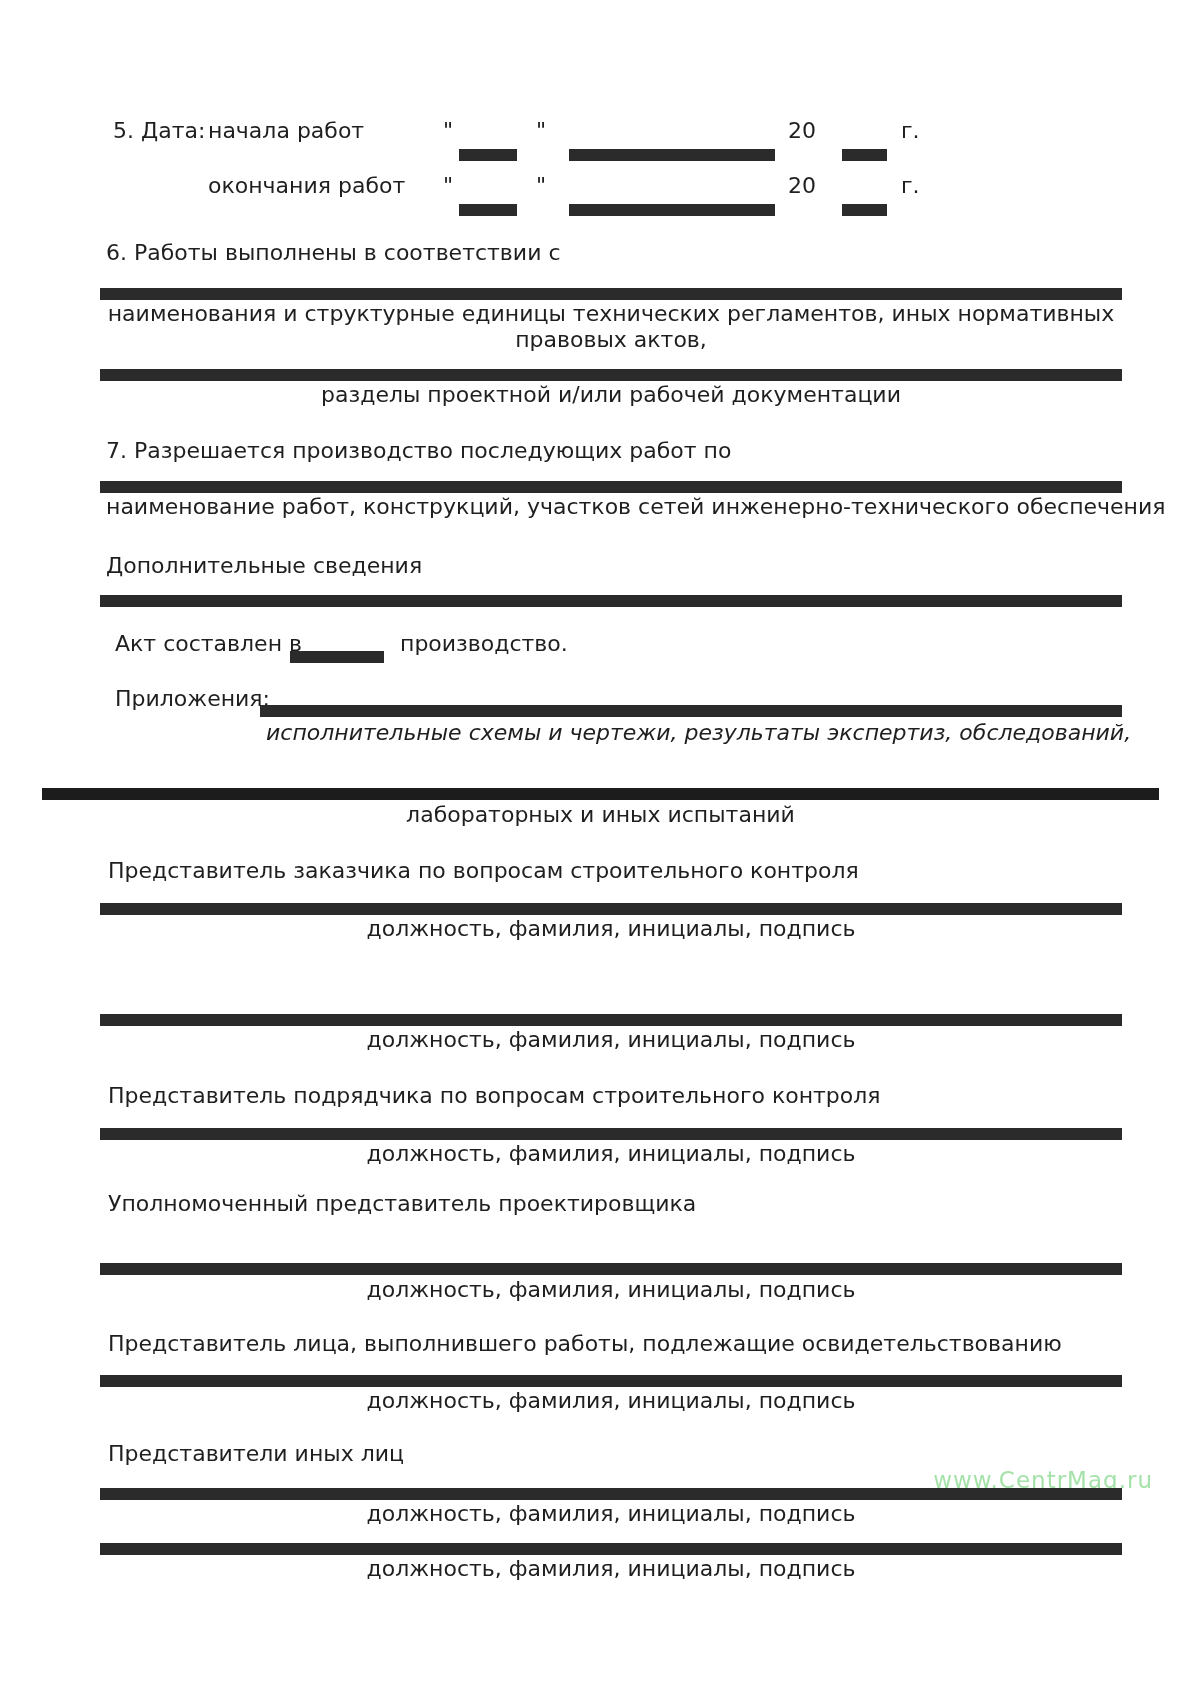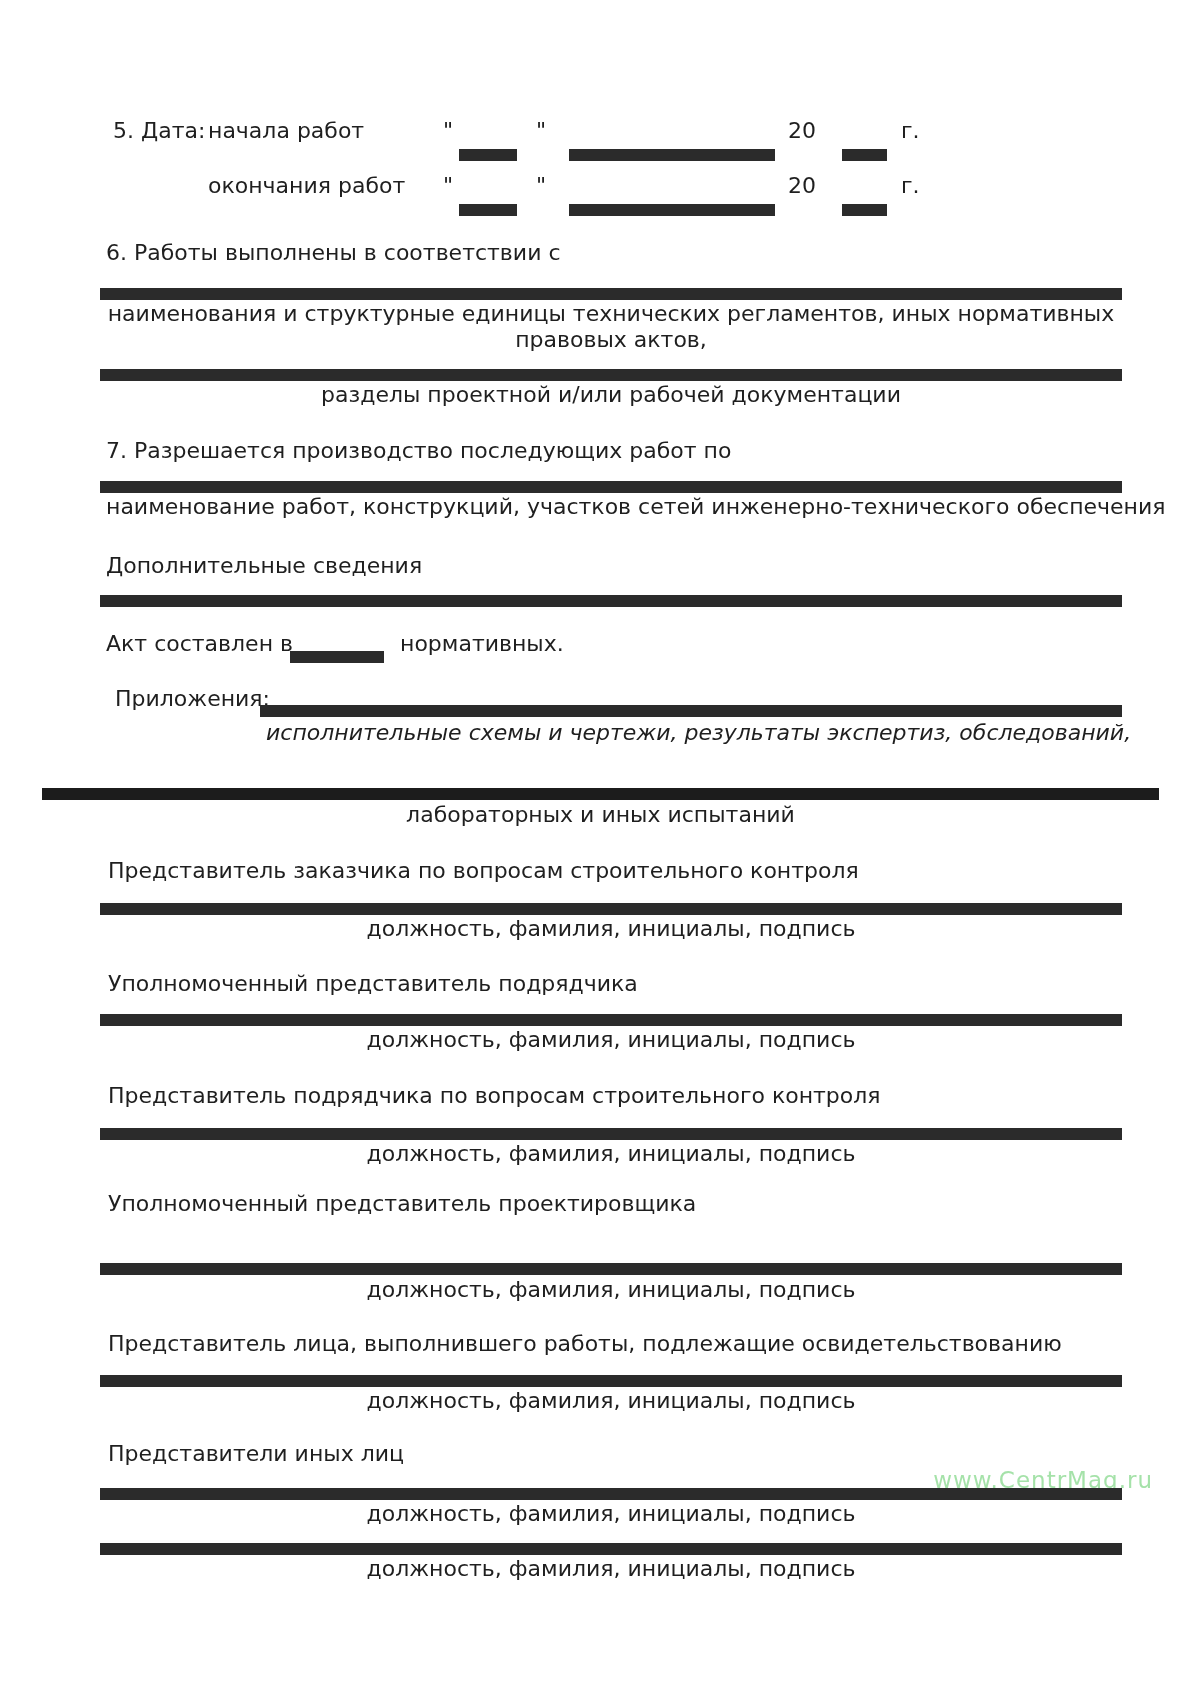--- a/index.html
+++ b/index.html
@@ -62,35 +62,34 @@
   <div class="rule std" style="top:357px"></div>
   <div class="cap" style="top:364px">разделы проектной и/или рабочей документации</div>
 
   <span class="t" style="left:88px;top:420px">7. Разрешается производство последующих работ по</span>
   <div class="rule std" style="top:469px"></div>
   <div class="cap" style="top:476px">наименование работ, конструкций, участков сетей инженерно-технического обеспечения</div>
 
   <span class="t" style="left:88px;top:535px">Дополнительные сведения</span>
   <div class="rule std" style="top:583px"></div>
 
-  <span class="t" style="left:88px;top:613px">Акт составлен в</span>
+  <span class="t" style="left:97px;top:613px">Акт составлен в</span>
   <div class="rule" style="left:278px;top:639px;width:94px"></div>
-  <span class="t" style="left:382px;top:613px">нормативных.</span>
+  <span class="t" style="left:382px;top:613px">производство.</span>
 
   <span class="t" style="left:97px;top:668px">Приложения:</span>
   <div class="rule" style="left:248px;top:693px;width:862px"></div>
   <div class="cap attach" style="top:702px">исполнительные схемы и чертежи, результаты экспертиз, обследований,</div>
   <div class="rule thick" style="top:776px"></div>
   <div class="cap wide" style="top:784px">лабораторных и иных испытаний</div>
 
   <span class="t" style="left:90px;top:840px">Представитель заказчика по вопросам строительного контроля</span>
   <div class="rule std" style="top:891px"></div>
   <div class="cap" style="top:898px">должность, фамилия, инициалы, подпись</div>
 
-  <span class="t" style="left:90px;top:953px">Уполномоченный представитель подрядчика</span>
   <div class="rule std" style="top:1002px"></div>
   <div class="cap" style="top:1009px">должность, фамилия, инициалы, подпись</div>
 
   <span class="t" style="left:90px;top:1065px">Представитель подрядчика по вопросам строительного контроля</span>
   <div class="rule std" style="top:1116px"></div>
   <div class="cap" style="top:1123px">должность, фамилия, инициалы, подпись</div>
 
   <span class="t" style="left:90px;top:1173px">Уполномоченный представитель проектировщика</span>
   <div class="rule std" style="top:1251px"></div>
   <div class="cap" style="top:1259px">должность, фамилия, инициалы, подпись</div>

